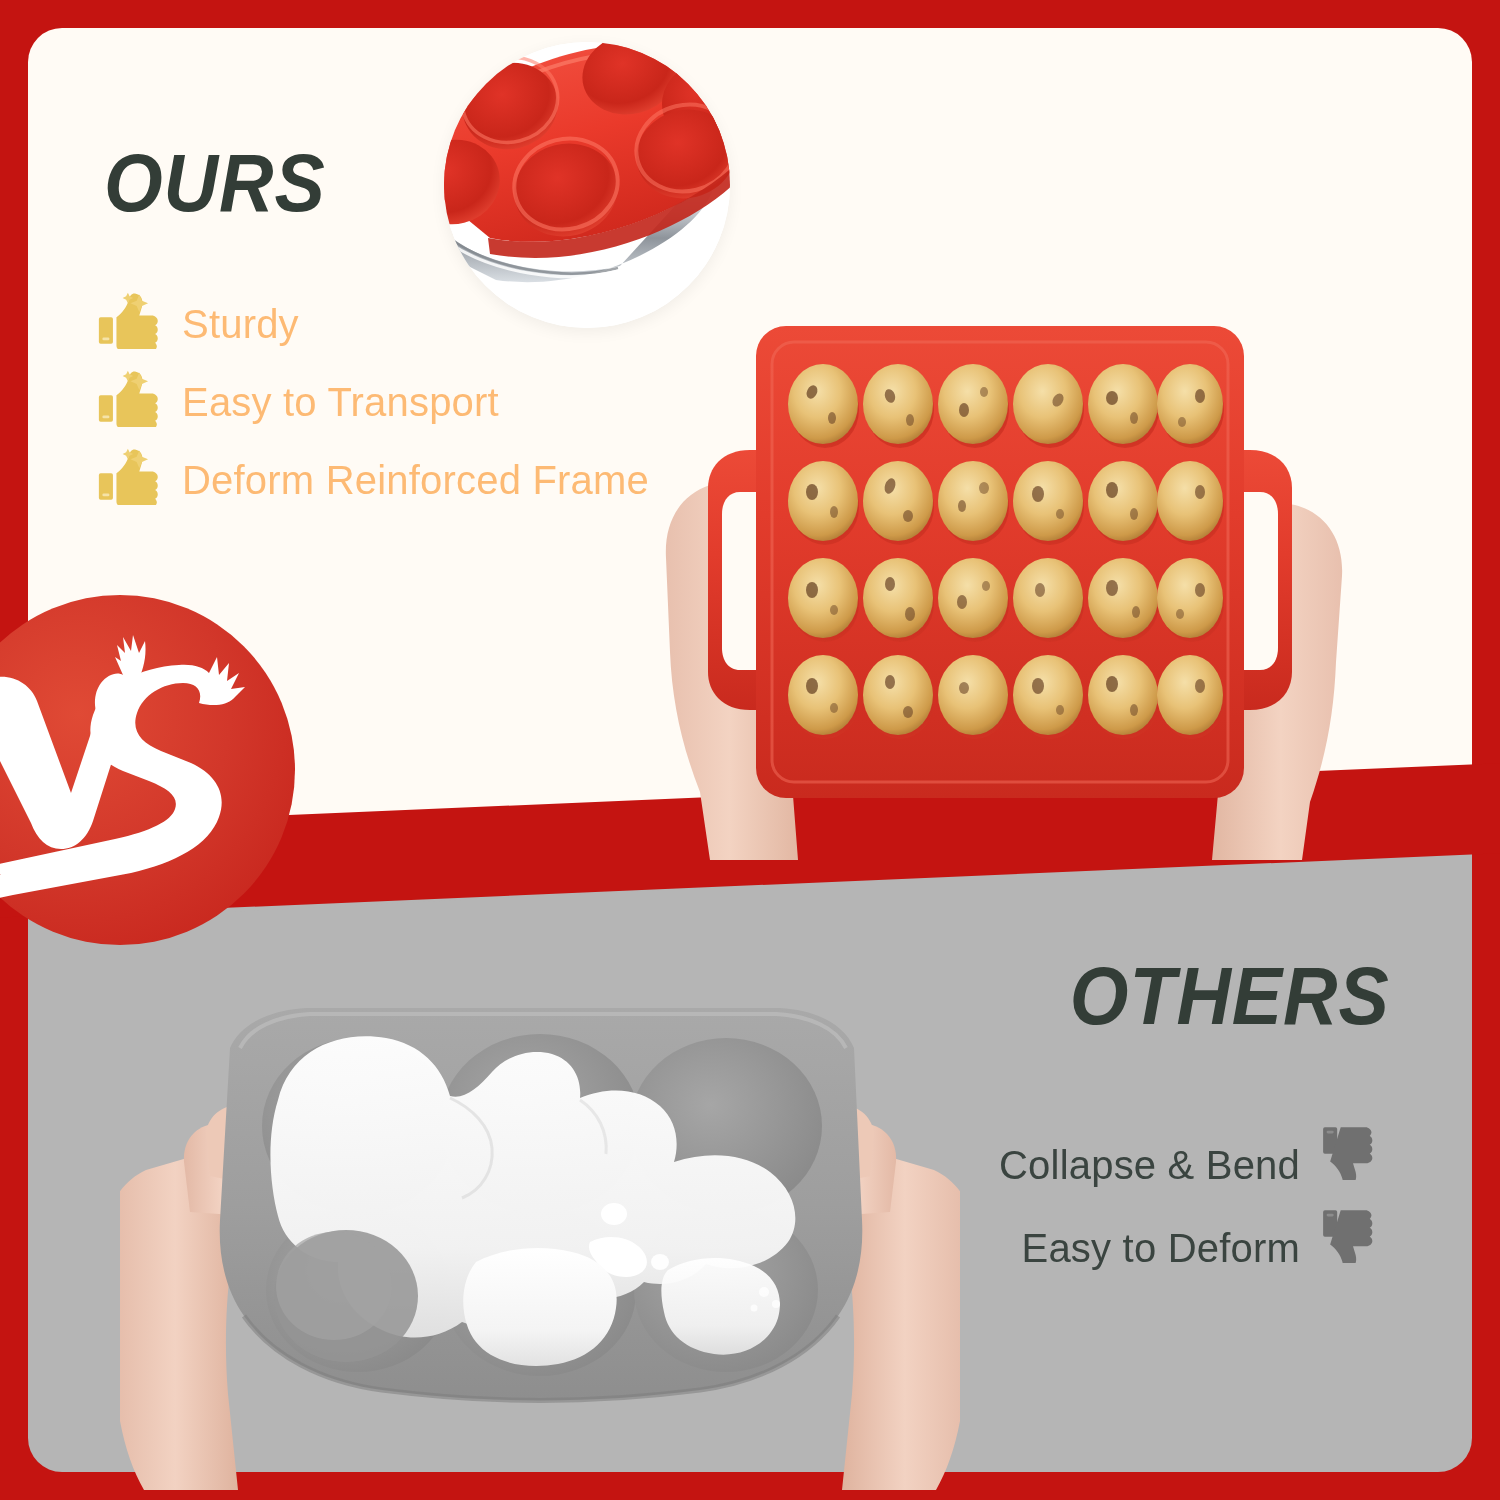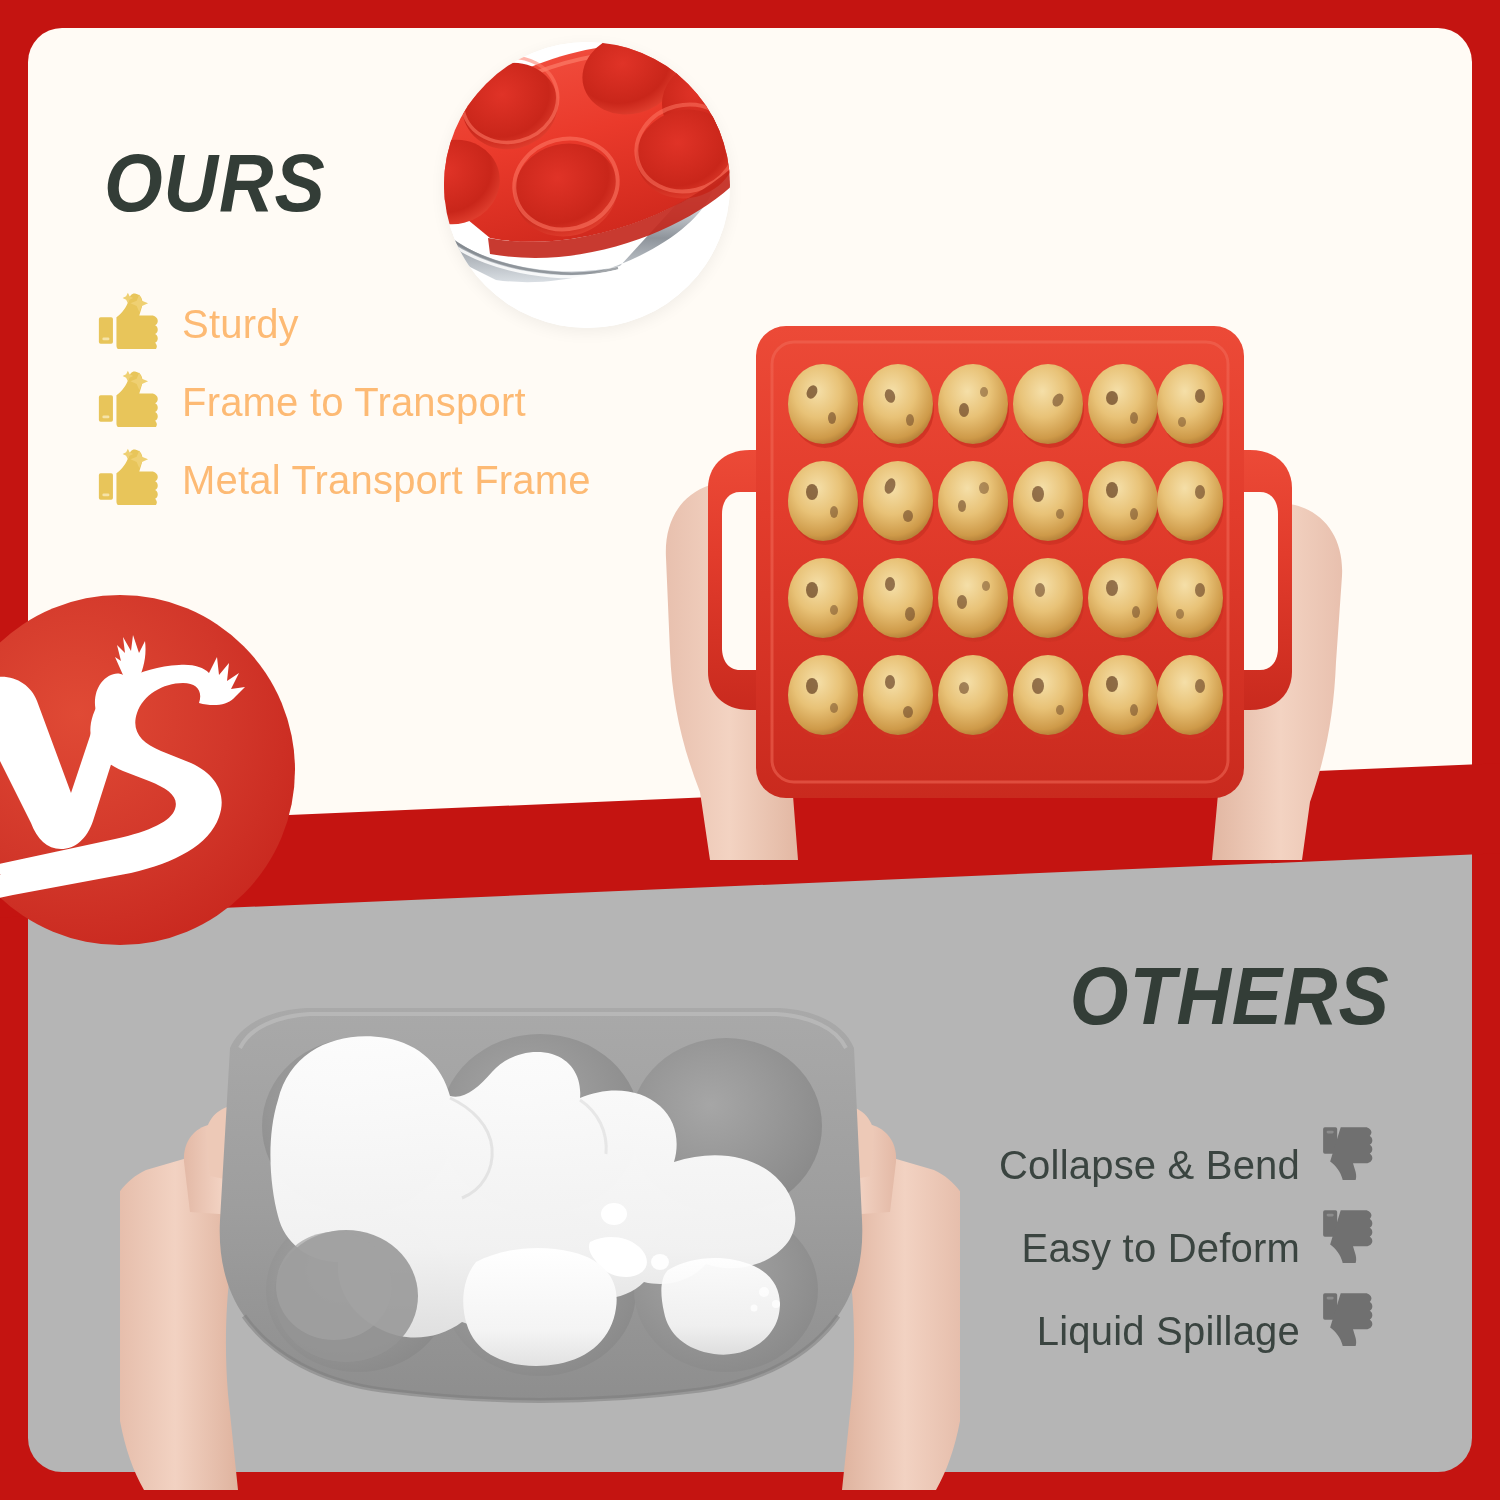--- a/index.html
+++ b/index.html
@@ -467,34 +467,34 @@
     <div class="feat-row">
       <span class="thumb-cell">
         <svg class="thumb" viewBox="0 0 68 66">
           <path d="M4 30 h12 a2 2 0 0 1 2 2 v26 a2 2 0 0 1 -2 2 h-12 a2 2 0 0 1 -2 -2 v-26 a2 2 0 0 1 2 -2 z" fill="#E8C55A"></path>
           <rect x="6" y="53" width="8" height="3" rx="1.5" fill="#F5E3A8"></rect>
           <path d="M22 30 C28 26 34 18 36 10 C37 5 40 2 44 3 C50 4 53 10 51 18 L48 28 h14 c4 0 7 3 7 6 c0 2 -1 4 -3 5 c2 1 3 3 3 5 c0 2 -1 4 -3 5 c2 1 3 3 3 5 c0 2 -1 4 -3 5 c1 1 2 3 2 4 c0 3 -3 6 -7 6 H30 c-4 0 -8 -3 -8 -7 z" fill="#E8C55A"></path>
           <path d="M48 4 l3 7 l7 3 l-7 3 l-3 7 l-3 -7 l-7 -3 l7 -3 z" fill="#EFD072"></path>
           <path d="M35 2 l2 4 l4 2 l-4 2 l-2 4 l-2 -4 l-4 -2 l4 -2 z" fill="#EFD072"></path>
         </svg>
       </span>
-      <span class="label">Frame to Transport</span>
+      <span class="label">Easy to Transport</span>
     </div>
 
     <div class="feat-row">
       <span class="thumb-cell">
         <svg class="thumb" viewBox="0 0 68 66">
           <path d="M4 30 h12 a2 2 0 0 1 2 2 v26 a2 2 0 0 1 -2 2 h-12 a2 2 0 0 1 -2 -2 v-26 a2 2 0 0 1 2 -2 z" fill="#E8C55A"></path>
           <rect x="6" y="53" width="8" height="3" rx="1.5" fill="#F5E3A8"></rect>
           <path d="M22 30 C28 26 34 18 36 10 C37 5 40 2 44 3 C50 4 53 10 51 18 L48 28 h14 c4 0 7 3 7 6 c0 2 -1 4 -3 5 c2 1 3 3 3 5 c0 2 -1 4 -3 5 c2 1 3 3 3 5 c0 2 -1 4 -3 5 c1 1 2 3 2 4 c0 3 -3 6 -7 6 H30 c-4 0 -8 -3 -8 -7 z" fill="#E8C55A"></path>
           <path d="M48 4 l3 7 l7 3 l-7 3 l-3 7 l-3 -7 l-7 -3 l7 -3 z" fill="#EFD072"></path>
           <path d="M35 2 l2 4 l4 2 l-4 2 l-2 4 l-2 -4 l-4 -2 l4 -2 z" fill="#EFD072"></path>
         </svg>
       </span>
-      <span class="label">Metal Transport Frame</span>
+      <span class="label">Deform Reinforced Frame</span>
     </div>
   </div>
 
   <div class="feat-list" id="others-list">
 
     <div class="feat-row-r">
       <span class="label">Collapse &amp; Bend</span>
       <span class="thumb-cell icon-wrap">
         <svg class="thumb" viewBox="0 0 68 66">
           <path d="M2 6 h12 a2 2 0 0 1 2 2 v26 a2 2 0 0 1 -2 2 h-12 a2 2 0 0 1 -2 -2 v-26 a2 2 0 0 1 2 -2 z" fill="#707070"></path>
@@ -508,25 +508,15 @@
       <span class="label">Easy to Deform</span>
       <span class="thumb-cell icon-wrap">
         <svg class="thumb" viewBox="0 0 68 66">
           <path d="M2 6 h12 a2 2 0 0 1 2 2 v26 a2 2 0 0 1 -2 2 h-12 a2 2 0 0 1 -2 -2 v-26 a2 2 0 0 1 2 -2 z" fill="#707070"></path>
           <rect x="4" y="10" width="8" height="3" rx="1.5" fill="#8C8C8C"></rect>
           <path d="M20 6 h28 c4 0 7 3 7 6 c0 1 -1 3 -2 4 c2 1 3 3 3 5 c0 2 -1 4 -3 5 c2 1 3 3 3 5 c0 2 -1 4 -3 5 c2 1 3 3 3 5 c0 3 -3 6 -7 6 H34 l3 10 c2 8 -1 14 -7 15 c-4 1 -7 -2 -8 -7 c-2 -8 -8 -16 -14 -20 z" fill="#707070"></path>
         </svg>
       </span>
     </div>
 
-    <div class="feat-row-r">
-      <span class="label">Liquid Spillage</span>
-      <span class="thumb-cell icon-wrap">
-        <svg class="thumb" viewBox="0 0 68 66">
-          <path d="M2 6 h12 a2 2 0 0 1 2 2 v26 a2 2 0 0 1 -2 2 h-12 a2 2 0 0 1 -2 -2 v-26 a2 2 0 0 1 2 -2 z" fill="#707070"></path>
-          <rect x="4" y="10" width="8" height="3" rx="1.5" fill="#8C8C8C"></rect>
-          <path d="M20 6 h28 c4 0 7 3 7 6 c0 1 -1 3 -2 4 c2 1 3 3 3 5 c0 2 -1 4 -3 5 c2 1 3 3 3 5 c0 2 -1 4 -3 5 c2 1 3 3 3 5 c0 3 -3 6 -7 6 H34 l3 10 c2 8 -1 14 -7 15 c-4 1 -7 -2 -8 -7 c-2 -8 -8 -16 -14 -20 z" fill="#707070"></path>
-        </svg>
-      </span>
-    </div>
   </div>
 
 </div>
 
 </body></html>

